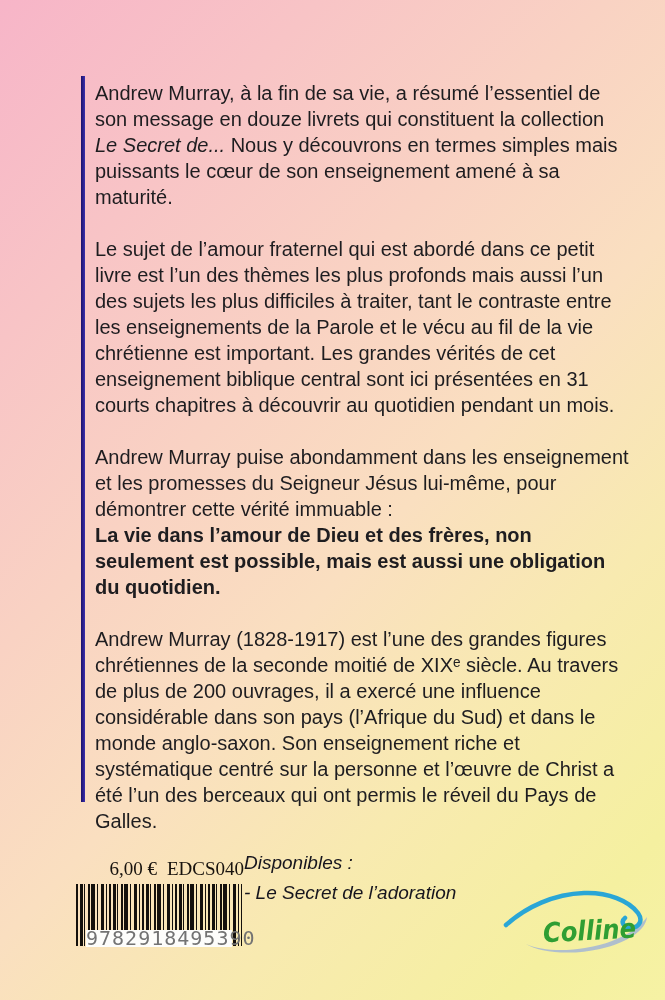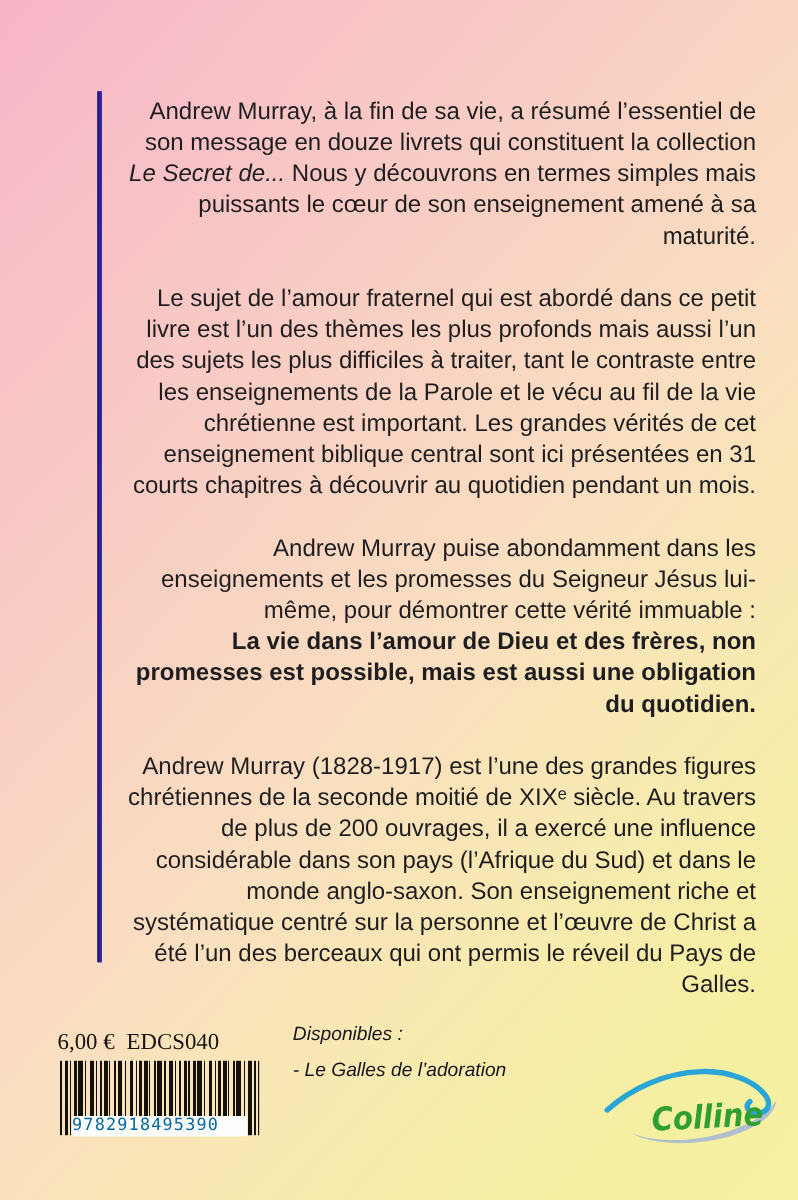--- a/index.html
+++ b/index.html
@@ -13,32 +13,32 @@
       #f8eab0 72%, #f5f0a0 90%, #f6f2a4 100%);
     font-family: "Liberation Sans", sans-serif;
   }
   .vline {
     position: absolute; left: 81px; top: 76px;
     width: 4px; height: 726px;
     background: linear-gradient(90deg, #1b1169, #3c2fae);
   }
   .body-text {
     position: absolute; left: 95px; top: 80px; width: 535px;
-    text-align: right;
+    text-align: left;
     font-size: 20px; line-height: 26px;
     color: #1e1d20;
   }
   .body-text p { margin: 0 0 26px 0; }
   .it  { font-style: italic; }
   .blk { display: block; }
   .bold{ font-weight: bold; }
 
   .barcode-block {
-    position: absolute; left: 48px; top: 856px; width: 170px;
-    text-align: left;
+    position: absolute; left: 74px; top: 856px; width: 170px;
+    text-align: right;
   }
   .price-line {
     font-family: "Liberation Serif", serif;
     font-size: 19px; line-height: 26px; color: #17120d;
     white-space: nowrap; margin-bottom: 2px;
   }
   .price-line .code { margin-left: 10px; }
   .bars {
     height: 62px; margin: 0 2px;
     background: repeating-linear-gradient(90deg,
@@ -48,27 +48,27 @@
       #14100c 12px 14px, transparent 14px 15px,
       #14100c 15px 19px, transparent 19px 21px,
       #14100c 21px 22px, transparent 22px 25px,
       #14100c 25px 28px, transparent 28px 30px,
       #14100c 30px 31px, transparent 31px 33px);
   }
   .barcode-num {
     position: relative; margin: -16px 12px 0 12px;
     background: #fdfdfb;
     font-family: "DejaVu Sans Mono", monospace;
-    font-size: 14px; line-height: 17px; letter-spacing: 1px;
-    color: #0369a1;
+    font-size: 20px; line-height: 17px; letter-spacing: 1px;
+    color: #737373;
   }
 
   .available {
     position: absolute; left: 244px; top: 852px;
-    font-style: italic; font-size: 16px; color: #16151e;
+    font-style: italic; font-size: 19px; color: #16151e;
   }
   .avail-title { line-height: 22px; margin-bottom: 8px; }
   .avail-item  { line-height: 22px; }
 
   .logo { position: absolute; left: 498px; top: 872px; width: 162px; height: 102px; }
   .logo svg { display: block; }
   .logo text {
     font-family: "DejaVu Sans", sans-serif;
     font-weight: bold; font-style: italic;
     font-size: 27px; fill: #2f9e33;
@@ -80,38 +80,38 @@
 <div class="cover">
 
   <div class="vline"></div>
 
   <div class="body-text">
     <p><span>Andrew Murray, à la fin de sa vie, a résumé l’essentiel de son message en douze livrets qui constituent la collection </span><span class="it">Le Secret de...</span><span> Nous y découvrons en termes simples mais puissants le cœur de son enseignement amené à sa maturité.</span></p>
 
     <p>Le sujet de l’amour fraternel qui est abordé dans ce petit livre est l’un des thèmes les plus profonds mais aussi l’un des sujets les plus difficiles à traiter, tant le contraste entre les enseignements de la Parole et le vécu au fil de la vie chrétienne est important. Les grandes vérités de cet enseignement biblique central sont ici présentées en 31 courts chapitres à découvrir au quotidien pendant un mois.</p>
 
     <p>
-      <span class="blk">Andrew Murray puise abondamment dans les enseignements et les promesses du Seigneur Jésus lui-même, pour démontrer cette vérité immuable :</span>
-      <span class="blk bold">La vie dans l’amour de Dieu et des frères, non promesses est possible, mais est aussi une obligation du quotidien.</span>
+      <span class="blk">Andrew Murray puise abondamment dans les enseignement et les promesses du Seigneur Jésus lui-même, pour démontrer cette vérité immuable :</span>
+      <span class="blk bold">La vie dans l’amour de Dieu et des frères, non seulement est possible, mais est aussi une obligation du quotidien.</span>
     </p>
 
     <p>Andrew Murray (1828-1917) est l’une des grandes figures chrétiennes de la seconde moitié de XIXᵉ siècle. Au travers de plus de 200 ouvrages, il a exercé une influence considérable dans son pays (l’Afrique du Sud) et dans le monde anglo-saxon. Son enseignement riche et systématique centré sur la personne et l’œuvre de Christ a été l’un des berceaux qui ont permis le réveil du Pays de Galles.</p>
   </div>
 
   <div class="barcode-block">
     <div class="price-line">
       <span>6,00 €</span><span class="code">EDCS040</span>
     </div>
     <div class="bars"></div>
     <div class="barcode-num">9782918495390</div>
   </div>
 
   <div class="available">
     <div class="avail-title">Disponibles :</div>
-    <div class="avail-item">- Le Galles de l’adoration</div>
+    <div class="avail-item">- Le Secret de l’adoration</div>
   </div>
 
   <div class="logo">
     <svg viewBox="0 0 162 102" width="162" height="102" xmlns="http://www.w3.org/2000/svg">
       <path d="M 28,72 C 48,81 84,80 114,69 C 130,63 143,54 149,45 C 148,58 129,71 102,77 C 72,84 40,80 28,72 Z" fill="#a9b9d2" opacity="0.9"></path>
       <path d="M 8,53 C 28,35 56,22 86,21 C 110,20 131,29 140,41 C 145,48 142,55 133,56 C 126,56 122,50 127,46" fill="none" stroke="#2aa6d6" stroke-width="4.5" stroke-linecap="round"></path>
       <text x="45" y="68" transform="rotate(-3 90 60)" textLength="93" lengthAdjust="spacingAndGlyphs">Colline</text>
     </svg>
   </div>
 

